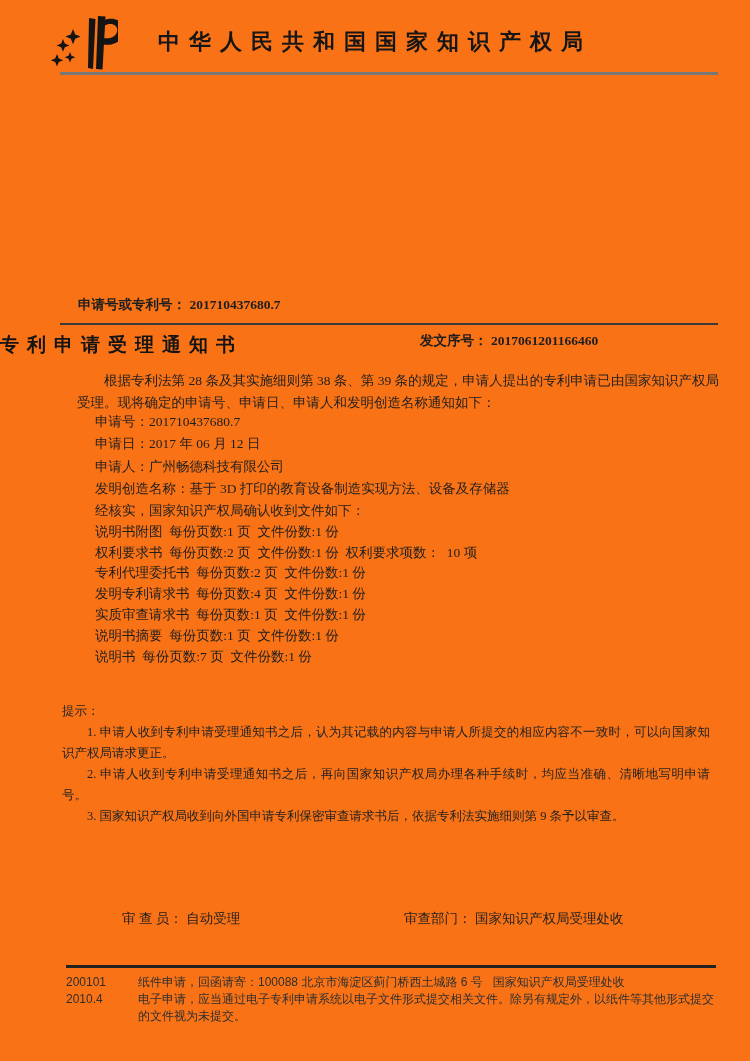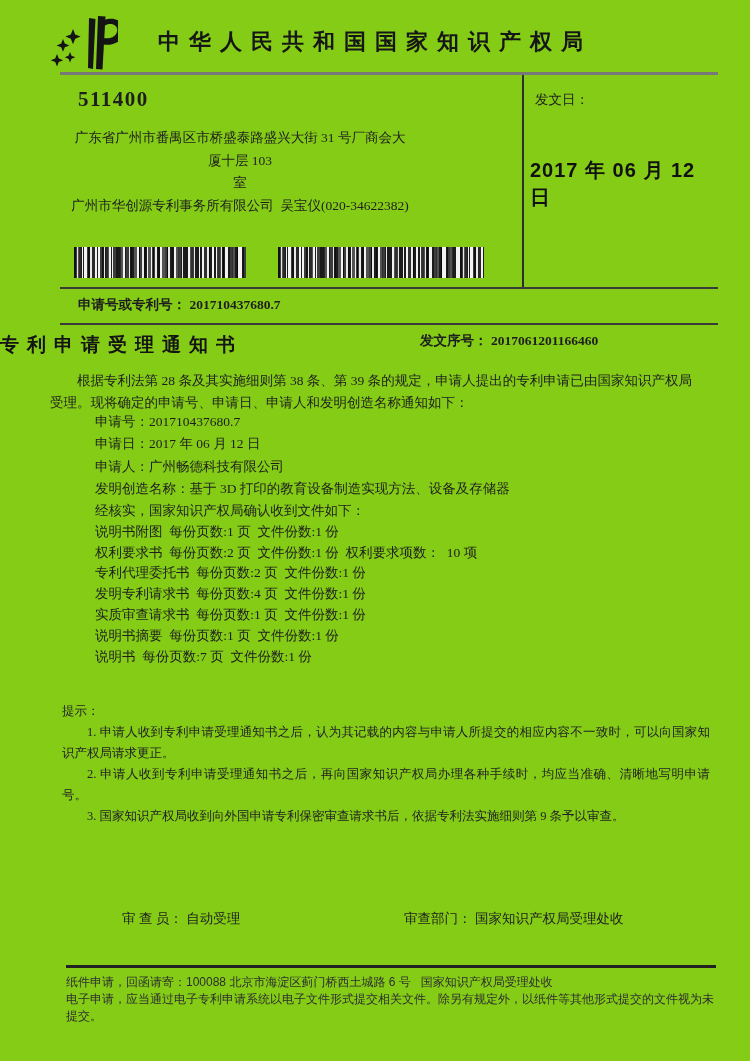--- a/index.html
+++ b/index.html
@@ -1,17 +1,17 @@
 <!DOCTYPE html>
 <html><head>
 <meta charset="utf-8">
 <style>
   html,body{margin:0;padding:0;background:#ffffff;}
   .page{
-    position:relative;width:750px;height:1061px;background:#84cc16;overflow:hidden;
+    position:relative;width:750px;height:1061px;background:#f97316;overflow:hidden;
     font-family:"Liberation Serif","DejaVu Serif",serif;color:#1e1e1e;
   }
   .abs{position:absolute;}
   .sans{font-family:"Liberation Sans","DejaVu Sans",sans-serif;}
   .pre{white-space:pre-wrap;}
 
   
   .logo{left:46px;top:12px;}
   .agency-title{
     left:158px;top:27px;font-size:22px;font-weight:bold;letter-spacing:9px;
@@ -38,21 +38,21 @@
 
   
   .refrow{left:60px;top:287px;width:658px;height:36px;border-bottom:2px solid #3a3a3a;
     font-size:13.5px;font-weight:bold;line-height:36px;}
   .refrow .app{position:absolute;left:18px;}
   .refrow .ser{position:absolute;left:360px;margin-top:36px;}
 
   
   .notice-title{left:0;top:332px;width:750px;text-align:left;font-size:19px;font-weight:bold;
     letter-spacing:8px;color:#141414;}
-  .intro{left:50px;top:370px;width:642px;font-size:13.5px;line-height:21.5px;
+  .intro{left:77px;top:370px;width:642px;font-size:13.5px;line-height:21.5px;
     text-indent:2em;text-align:justify;}
   .fields{left:62px;top:411px;width:640px;font-size:13.5px;line-height:22.4px;padding-left:33px;}
   .received{left:62px;top:501px;width:640px;font-size:13.5px;line-height:20.8px;padding-left:33px;}
 
   
   .tips{left:62px;top:701px;width:648px;font-size:12.5px;line-height:21px;color:#222;}
   .tips p{margin:0;text-indent:2em;text-align:justify;}
   .tips .tips-label{text-indent:0;}
 
   
@@ -80,36 +80,20 @@
       <path d="M11 42 l1.8 4.4 4.4 1.8 -4.4 1.8 -1.8 4.4 -1.8 -4.4 -4.4 -1.8 4.4 -1.8 z"></path>
       <path d="M24 40 l1.5 3.8 3.8 1.5 -3.8 1.5 -1.5 3.8 -1.5 -3.8 -3.8 -1.5 3.8 -1.5 z"></path>
       <path d="M43 6 L49.5 7 L47 57 L42 56 Z"></path>
       <path d="M52 4 L59.5 4.6 L56.5 57.5 L50 57 Z"></path>
       <path d="M58 8 c13 -4.5 21 3.5 20 12 c-1.1 9.5 -11 14 -20.5 12.5 l0.7 -6.5 c6.5 1.2 12.3 -1.8 13 -7 c0.8 -6.3 -6.2 -9.5 -13.6 -5 z"></path>
     </g>
   </svg>
   <div class="abs agency-title sans">中华人民共和国国家知识产权局</div>
   <div class="abs rule-top"></div>
 
-  <div class="abs mailbox">
-    <div class="mail-left">
-      <div class="abs postcode">511400</div>
-      <div class="abs addr">
-        <div class="pre">广东省广州市番禺区市桥盛泰路盛兴大街 31 号厂商会大厦十层 103</div>
-        <div>室</div>
-        <div class="pre">广州市华创源专利事务所有限公司  吴宝仪(020-34622382)</div>
-      </div>
-      <div class="abs barcode barcode-1"></div>
-      <div class="abs barcode barcode-2"></div>
-    </div>
-    <div class="mail-right">
-      <div class="abs issue-label">发文日：</div>
-      <div class="abs issue-date pre">2017 年 06 月 12 日</div>
-    </div>
-  </div>
 
   <div class="abs refrow">
     <span class="app">
       <span>申请号或专利号：</span>
       <span>201710437680.7</span>
     </span>
     <span class="ser">
       <span>发文序号：</span>
       <span>2017061201166460</span>
     </span>
@@ -149,19 +133,23 @@
       <span>审 查 员：</span>
       <span>自动受理</span>
     </span>
     <span class="dept">
       <span>审查部门：</span>
       <span>国家知识产权局受理处收</span>
     </span>
   </div>
 
   <div class="abs footer">
+    <div class="codes">
+      <p>200101</p>
+      <p>2010.4</p>
+    </div>
     <div class="ftext">
       <p class="pre">纸件申请，回函请寄：100088 北京市海淀区蓟门桥西土城路 6 号   国家知识产权局受理处收</p>
       <p>电子申请，应当通过电子专利申请系统以电子文件形式提交相关文件。除另有规定外，以纸件等其他形式提交的文件视为未提交。</p>
     </div>
   </div>
 
 </div>
 
 </body></html>

